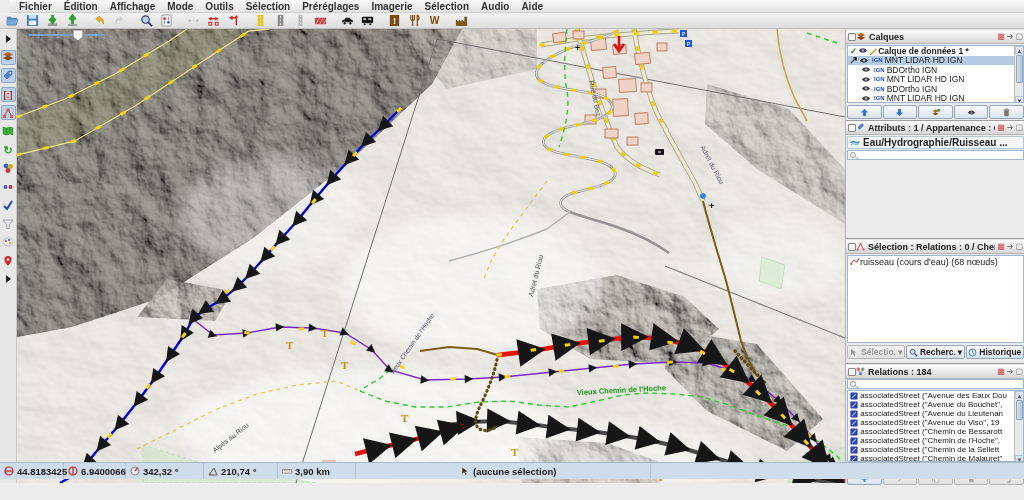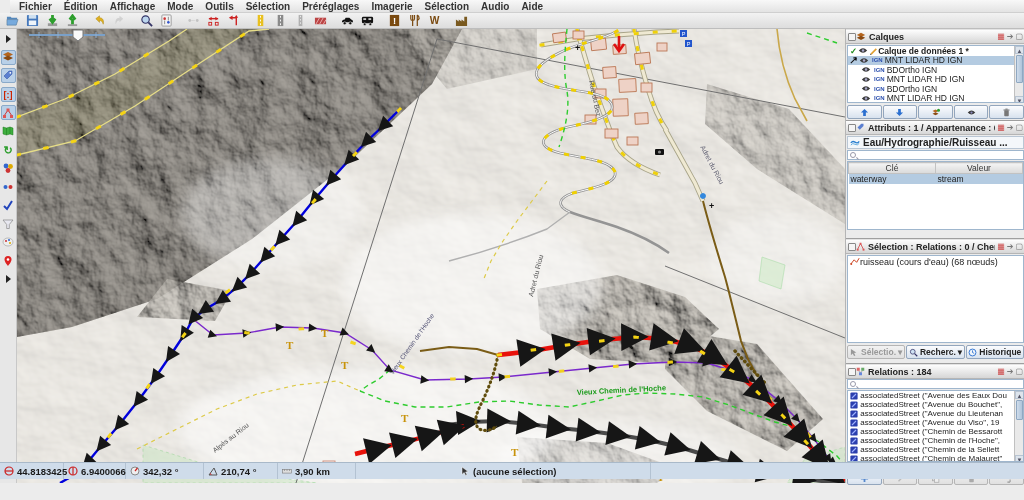--- a/index.html
+++ b/index.html
@@ -629,34 +629,20 @@
     <div style="height:13px; background:#f4f7fa; border:1px solid #b9c6d4; margin:1px; display:flex; align-items:center; gap:3px; padding-left:2px;">
       <svg width="10" height="8" viewBox="0 0 12 8">
           <path d="M1,4 Q3,1 6,3 Q9,5 11,2" stroke="#2a7fd0" stroke-width="1.6" fill="none"></path>
           <path d="M1,6.5 Q3,3.5 6,5.5 Q9,7.5 11,4.5" stroke="#66aee0" stroke-width="1.2" fill="none"></path>
         </svg>
       <b style="font-size:10px;">Eau/Hydrographie/Ruisseau ...</b>
     </div>
     <div class="searchfield">
         <span class="mag"></span>
       </div>
-    <div style="margin:1px; border:1px solid #9fb6cd; background:#fff; height:69px;">
-      <table class="kv">
-        <tbody>
-            <tr>
-          <th style="width:50%;">Clé</th>
-          <th>Valeur</th>
-        </tr>
-        <tr class="sel">
-          <td>waterway</td>
-          <td>stream</td>
-        </tr>
-      </tbody>
-        </table>
-    </div>
   </div>
 
   <div class="panel" style="top:211px; height:124px;">
     <div class="phead">
       <span class="togglebox"></span>
       <svg width="9" height="9" viewBox="0 0 12 12">
           <path d="M2,10 L6,2 L10,10" stroke="#cc3333" fill="none"></path>
           <rect x="1" y="9" width="2.5" height="2.5" fill="#dd5555"></rect>
           <rect x="4.8" y="1" width="2.5" height="2.5" fill="#dd5555"></rect>
           <rect x="8.8" y="9" width="2.5" height="2.5" fill="#dd5555"></rect>

